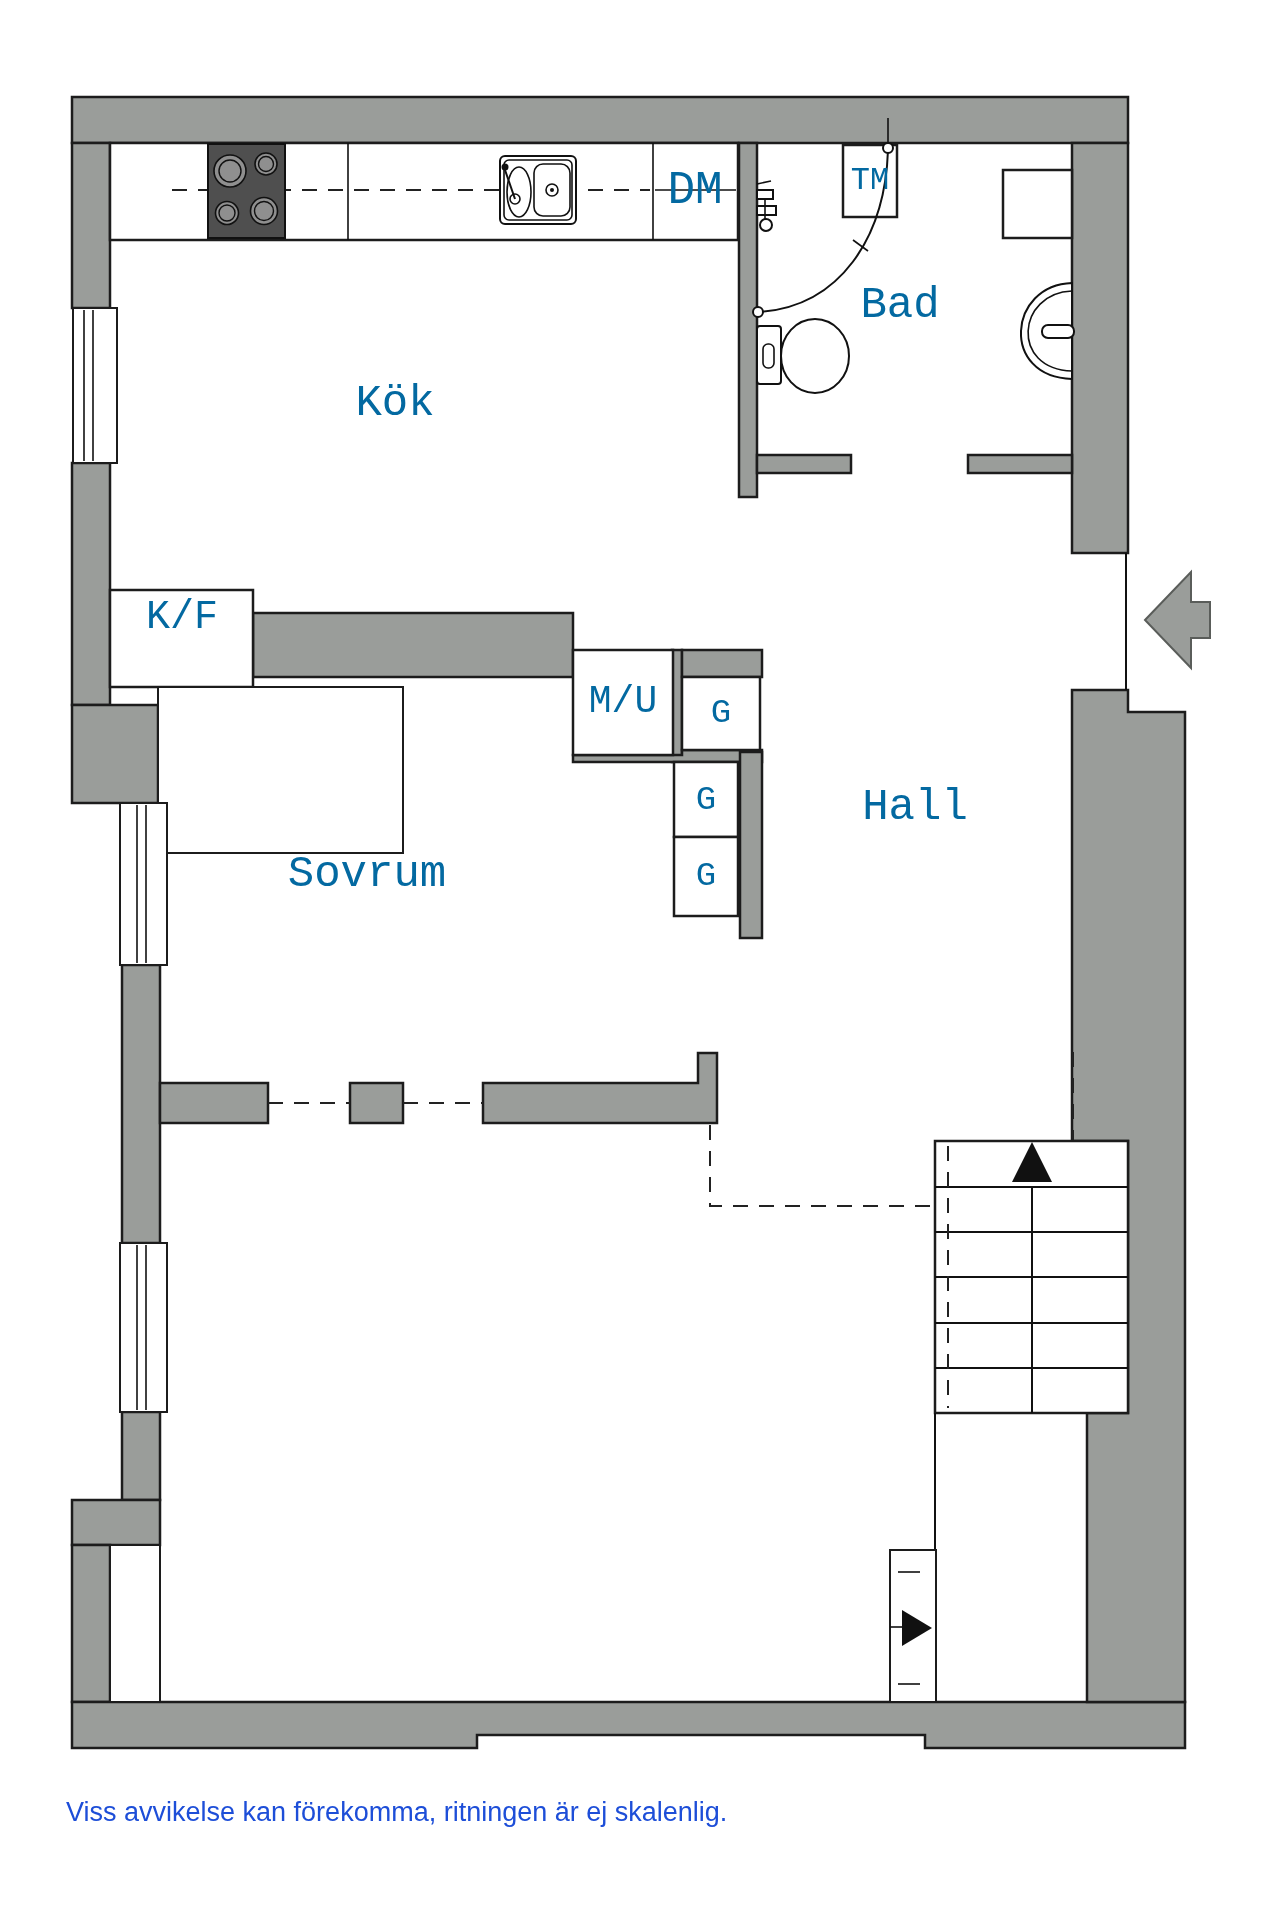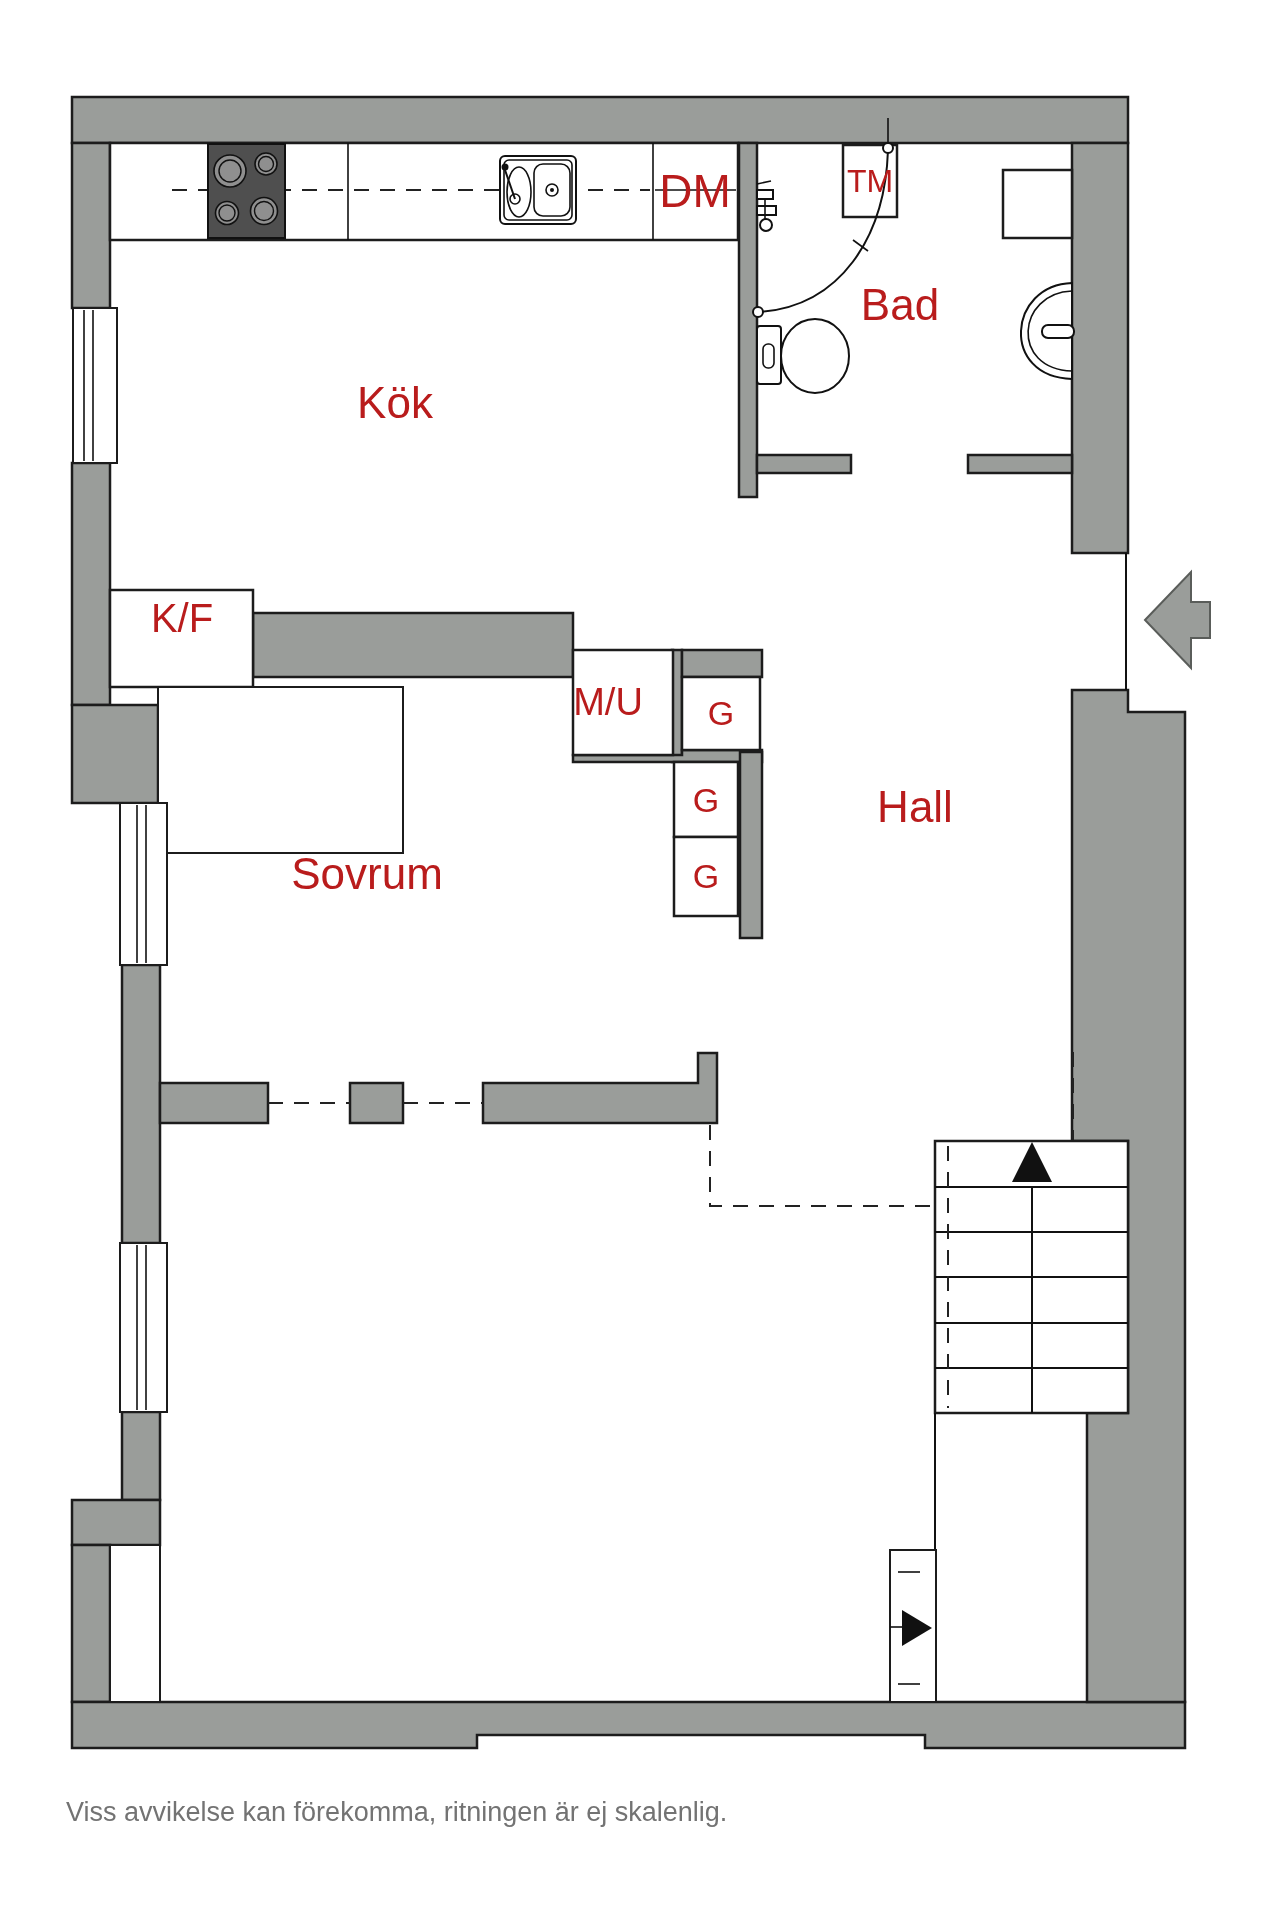--- a/index.html
+++ b/index.html
@@ -11,25 +11,25 @@
   .wb  {fill:#ffffff;stroke:#1c1c1c;stroke-width:2.5;}
   .wb2 {fill:#ffffff;stroke:#1c1c1c;stroke-width:2;}
   .fx  {fill:#ffffff;stroke:#111111;stroke-width:2;}
   .ln  {stroke:#111111;stroke-width:2;fill:none;}
   .thin{stroke:#111111;stroke-width:1.6;fill:none;}
   .dash{stroke:#222222;stroke-width:2;fill:none;stroke-dasharray:15 11;}
   .blk {fill:#111111;stroke:none;}
   .burner{fill:#8f8f8f;stroke:#111111;stroke-width:1.6;}
   .burner-in{fill:none;stroke:#111111;stroke-width:1.4;}
   
-  .lbl{position:absolute;transform:translate(-50%,-50%);color:#b91c1c;white-space:nowrap;
-       font-family:Liberation Sans, sans-serif;line-height:1;}
+  .lbl{position:absolute;transform:translate(-50%,-50%);color:#0369a1;white-space:nowrap;
+       font-family:Liberation Mono, monospace;line-height:1;}
   .room{font-size:44px;}
   .small{font-size:34px;}
-  .footer{position:absolute;left:66px;top:1797px;font-size:27px;color:#737373;white-space:nowrap;
+  .footer{position:absolute;left:66px;top:1797px;font-size:27px;color:#1d4ed8;white-space:nowrap;
           font-family:"Liberation Sans", sans-serif;}
 </style>
 </head>
 <body>
 
 <div class="canvas">
 
 <svg class="plan-svg" width="1280" height="1920" viewBox="0 0 1280 1920">
 
   <g class="w" fill="#9a9d9a">
@@ -187,20 +187,20 @@
 </svg>
 
 <div class="lbl room" style="left:363px;top:403px;margin-left:32px;">Kök</div>
 <div class="lbl room" style="left:900px;top:305px;">Bad</div>
 <div class="lbl room" style="left:915px;top:807px;">Hall</div>
 <div class="lbl room" style="left:367px;top:874px;">Sovrum</div>
 
 <div class="lbl" style="left:695px;top:191px;font-size:46px;">DM</div>
 <div class="lbl" style="left:870px;top:181px;font-size:32px;">TM</div>
 <div class="lbl" style="left:182px;top:618px;font-size:40px;">K/F</div>
-<div class="lbl" style="left:608px;top:702px;font-size:38px;">M/U</div>
+<div class="lbl" style="left:623px;top:702px;font-size:38px;">M/U</div>
 <div class="lbl small" style="left:721px;top:713px;">G</div>
 <div class="lbl small" style="left:706px;top:800px;">G</div>
 <div class="lbl small" style="left:706px;top:876px;">G</div>
 
 <div class="footer">Viss avvikelse kan förekomma, ritningen är ej skalenlig.</div>
 
 </div>
 
 </body></html>

